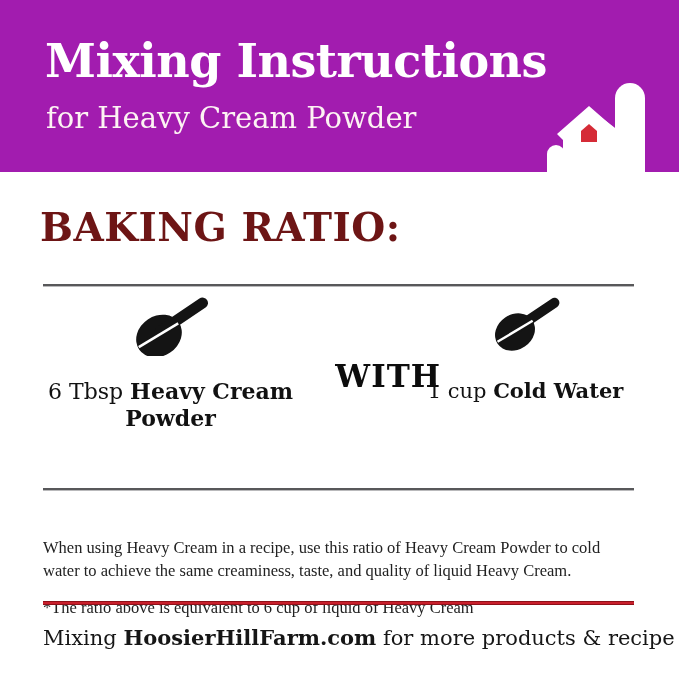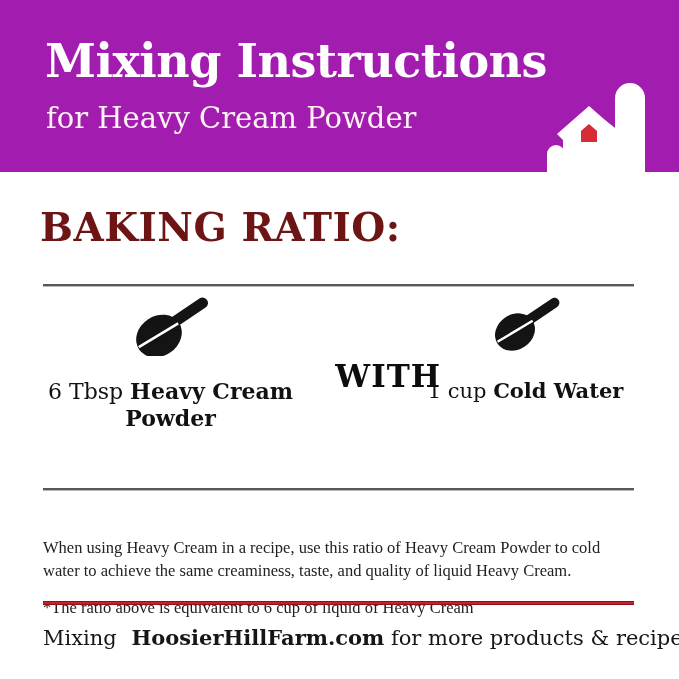--- a/index.html
+++ b/index.html
@@ -169,21 +169,21 @@
     left: 43px;
     top: 452px;
     width: 591px;
     text-align: center;
     font-family: "DejaVu Serif", "Liberation Serif", serif;
     font-size: 21px;
     line-height: 28px;
     color: #161616;
     white-space: nowrap;
   }
-  .footer .site { font-weight: 700; margin-left: 8px; }
+  .footer .site { font-weight: 700; }
 </style>
 </head>
 <body>
 
 <div class="header">
   <div class="header-title">Mixing Instructions</div>
   <div class="header-subtitle">for Heavy Cream Powder</div>
 
   <div class="barn-logo">
     <svg width="120" height="96" viewBox="0 0 120 96" xmlns="http://www.w3.org/2000/svg">

